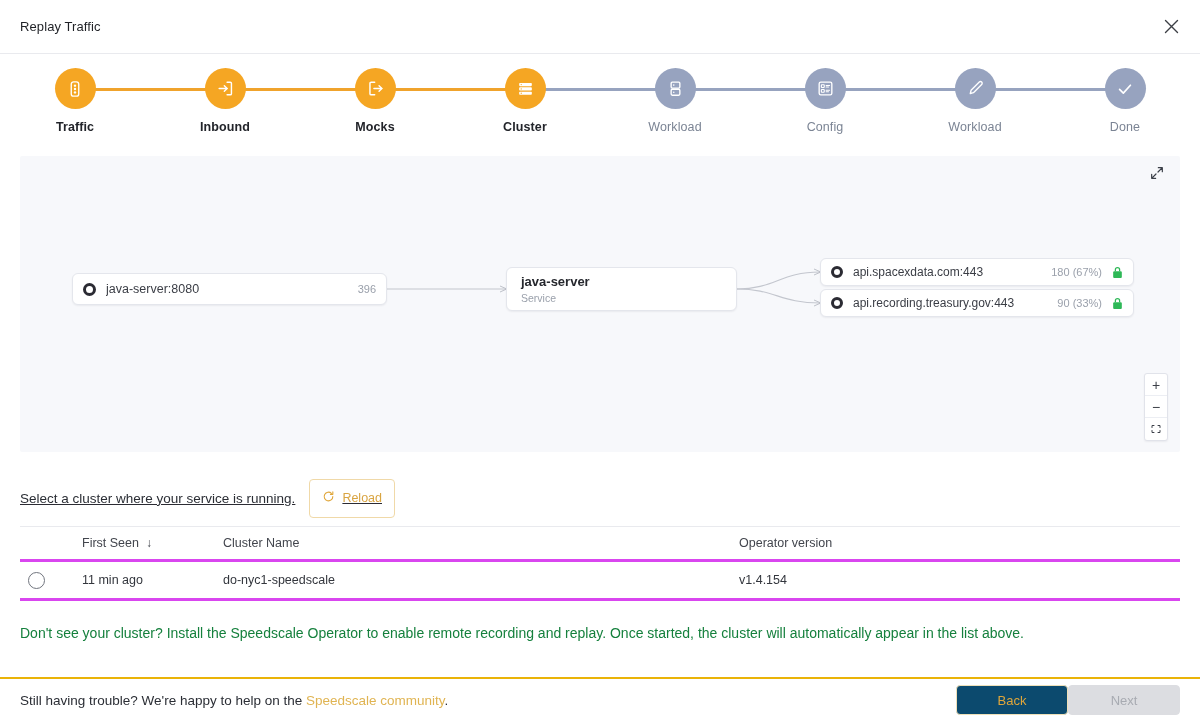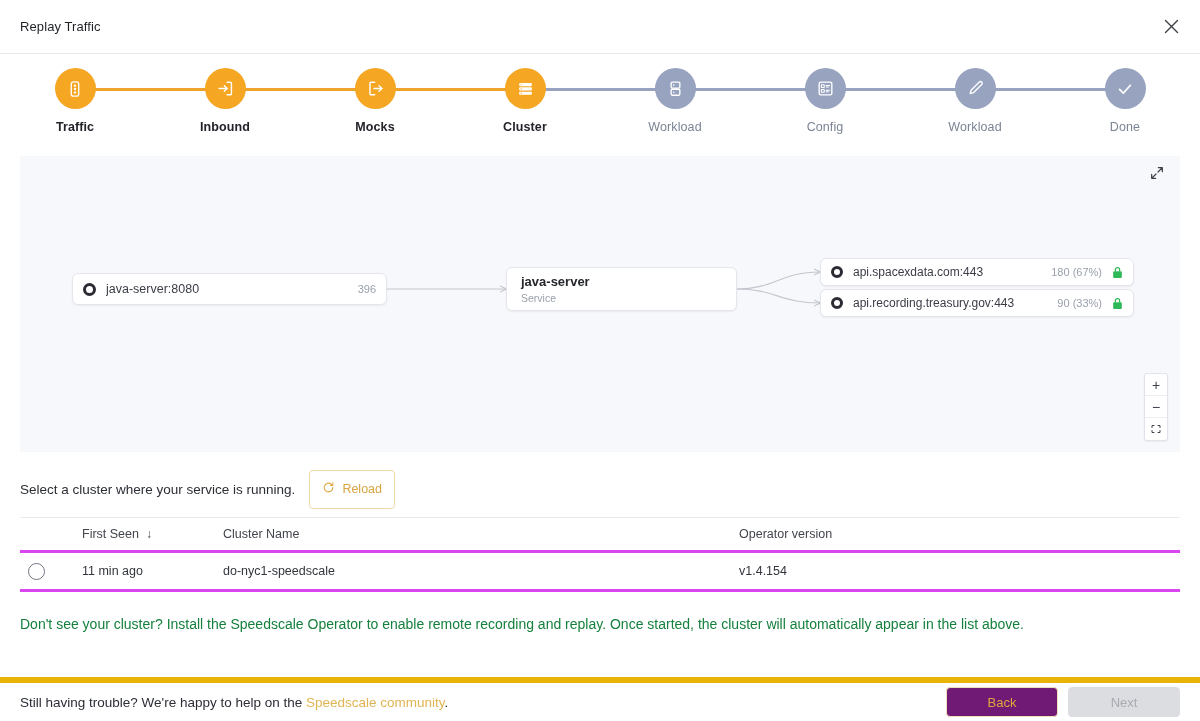--- a/index.html
+++ b/index.html
@@ -171,22 +171,23 @@
     display: flex; align-items: center; justify-content: center;
     cursor: pointer; color: #3c4049;
     font-size: 14px; line-height: 1;
     border-bottom: 1px solid #eceef3;
   }
   .zoom-controls > div:last-child { border-bottom: none; }
 
   
   .select-row {
     display: flex; align-items: center;
-    margin: 24px 20px 0 20px;
+    margin: 33px 20px 0 20px;
     height: 26px;
+    text-decoration: underline;
   }
   .select-row .hint {
     font-size: 13.5px;
     color: #2b2e35;
   }
   .reload-btn {
     margin-left: 14px;
     display: inline-flex; align-items: center; gap: 7px;
     height: 39px;
     padding: 4px 12px;
@@ -234,43 +235,42 @@
     font-size: 14px;
     color: #15803d;
     line-height: 1.4;
   }
 
   
   .footer {
     position: absolute;
     left: 0; right: 0; bottom: 0;
     height: 44px;
-    border-top: 6px solid #eab308;
+    border-top: 2px solid #eab308;
     background: #fff;
     display: flex;
     align-items: center;
     padding: 0 20px;
   }
   .footer .help-text { font-size: 13.5px; color: #2b2e35; }
   .footer .help-text a { color: #e0b452; text-decoration: none; cursor: pointer; }
   .footer .spacer { flex: 1 1 auto; }
   .btn {
     height: 30px;
     min-width: 112px;
     border-radius: 4px;
     font-size: 13px;
     display: inline-flex; align-items: center; justify-content: center;
     cursor: pointer;
     font-family: "Liberation Sans", sans-serif;
   }
   .btn-back {
     border: 1px solid #efe0b8;
-    background: #701a75;
+    background: #0c4a6e;
     color: #e0a63a;
-    margin-right: 10px;
   }
   .btn-next {
     border: 1px solid #dcdde1;
     background: #dcdde1;
     color: #a8abb2;
     cursor: default;
   }
 </style>
 </head>
 <body>

